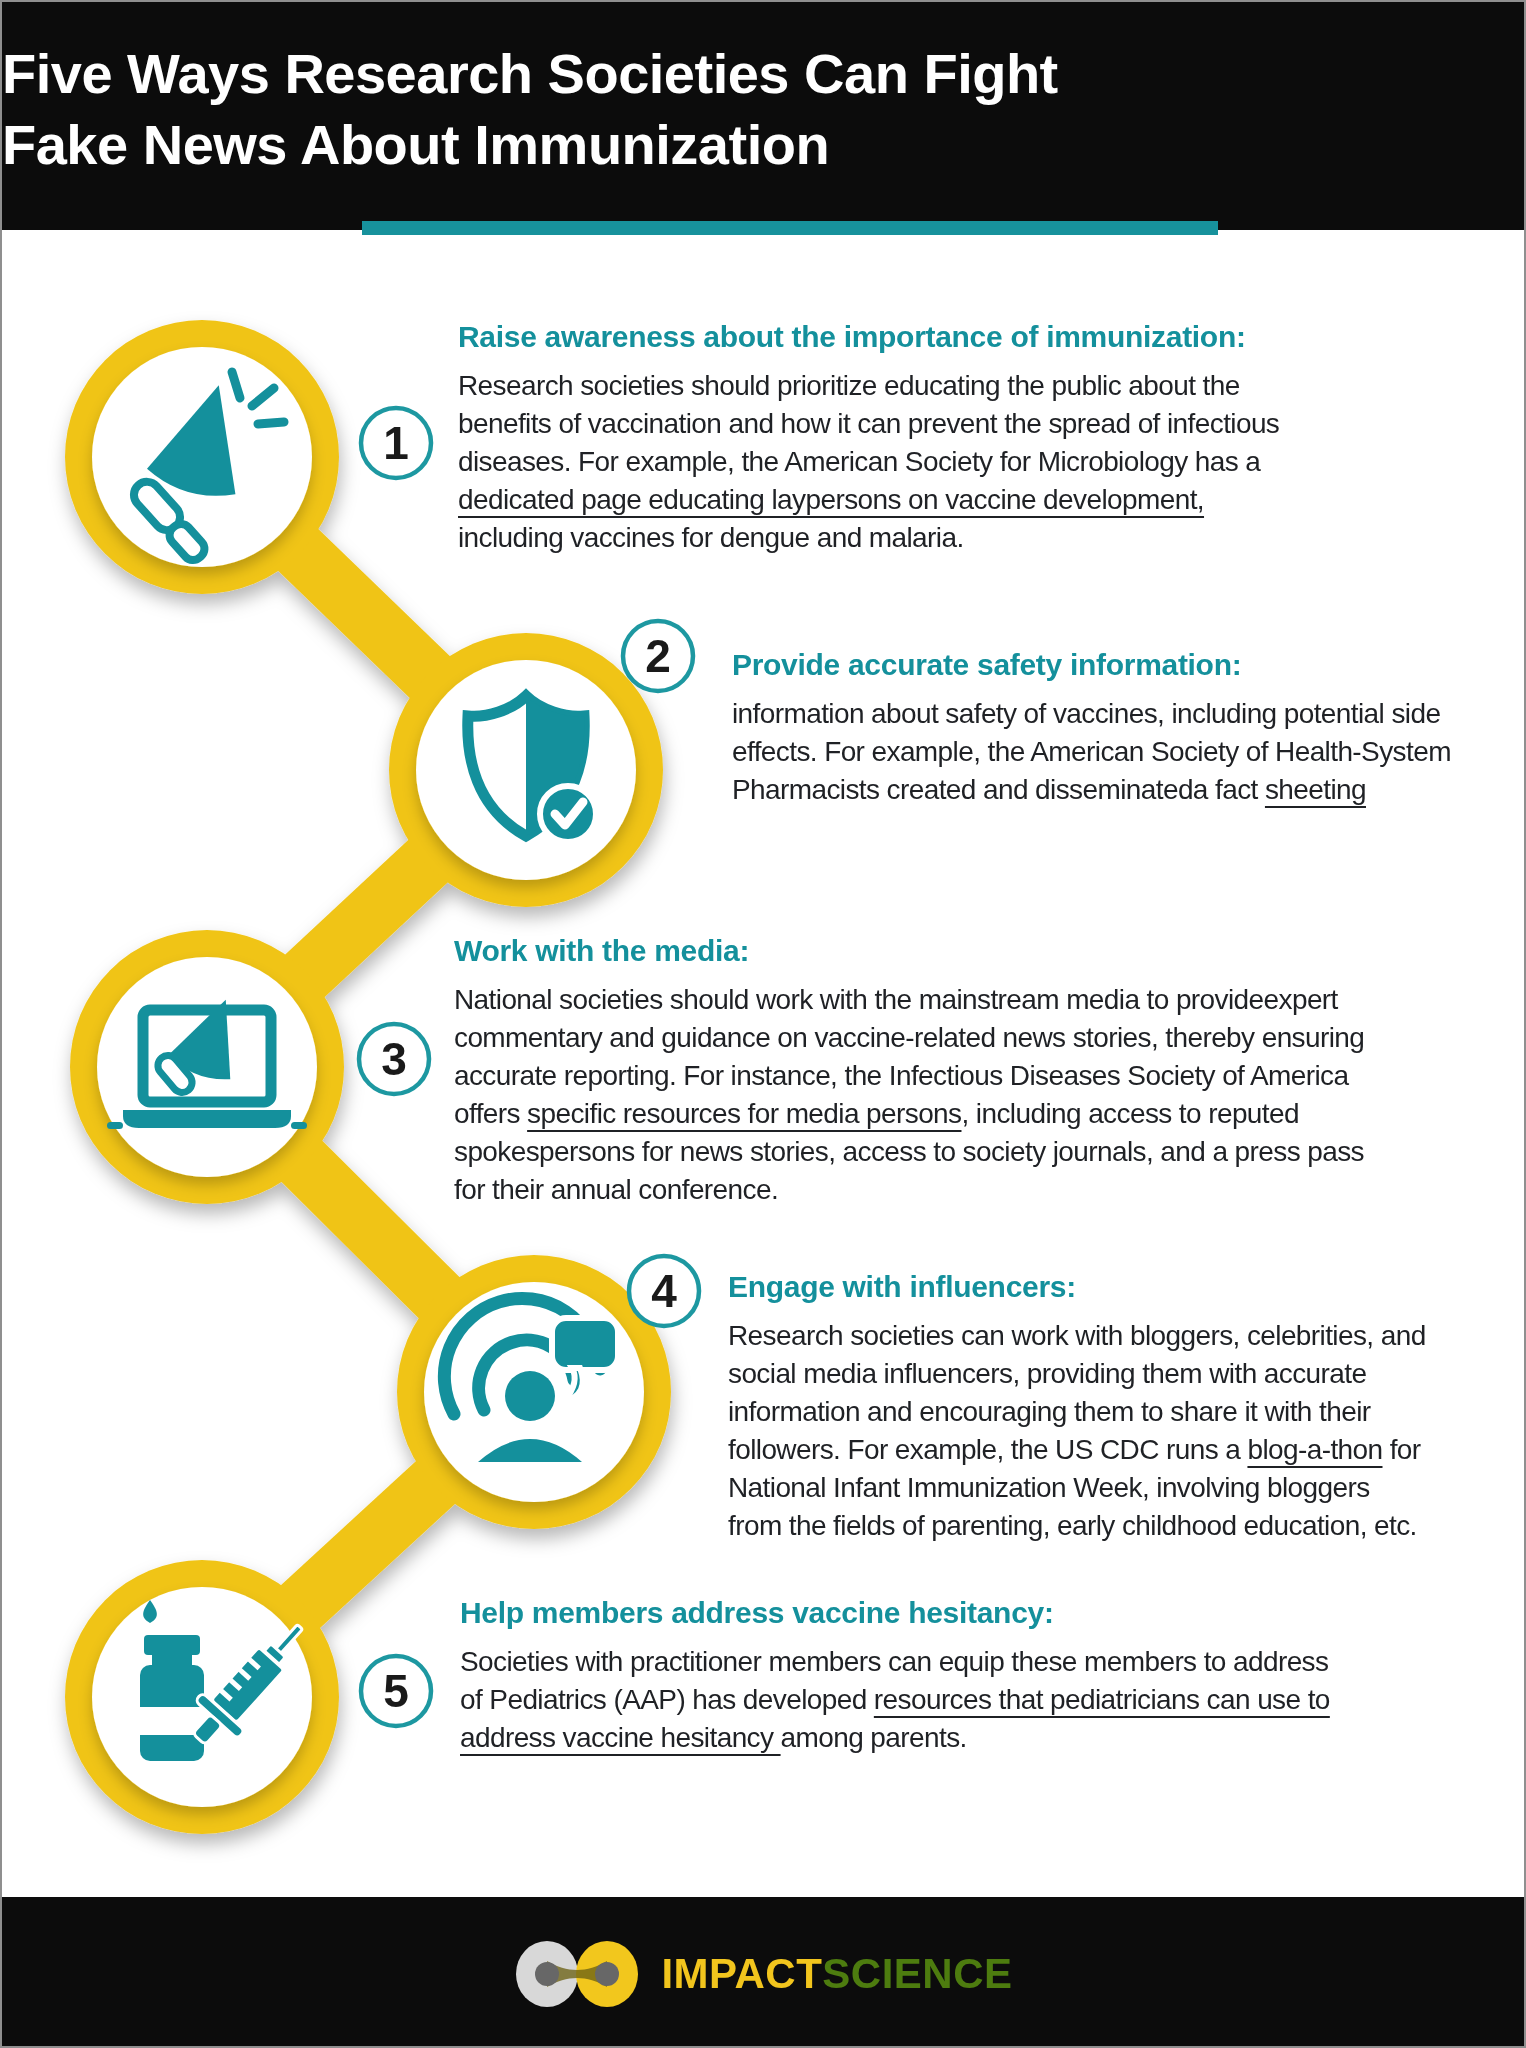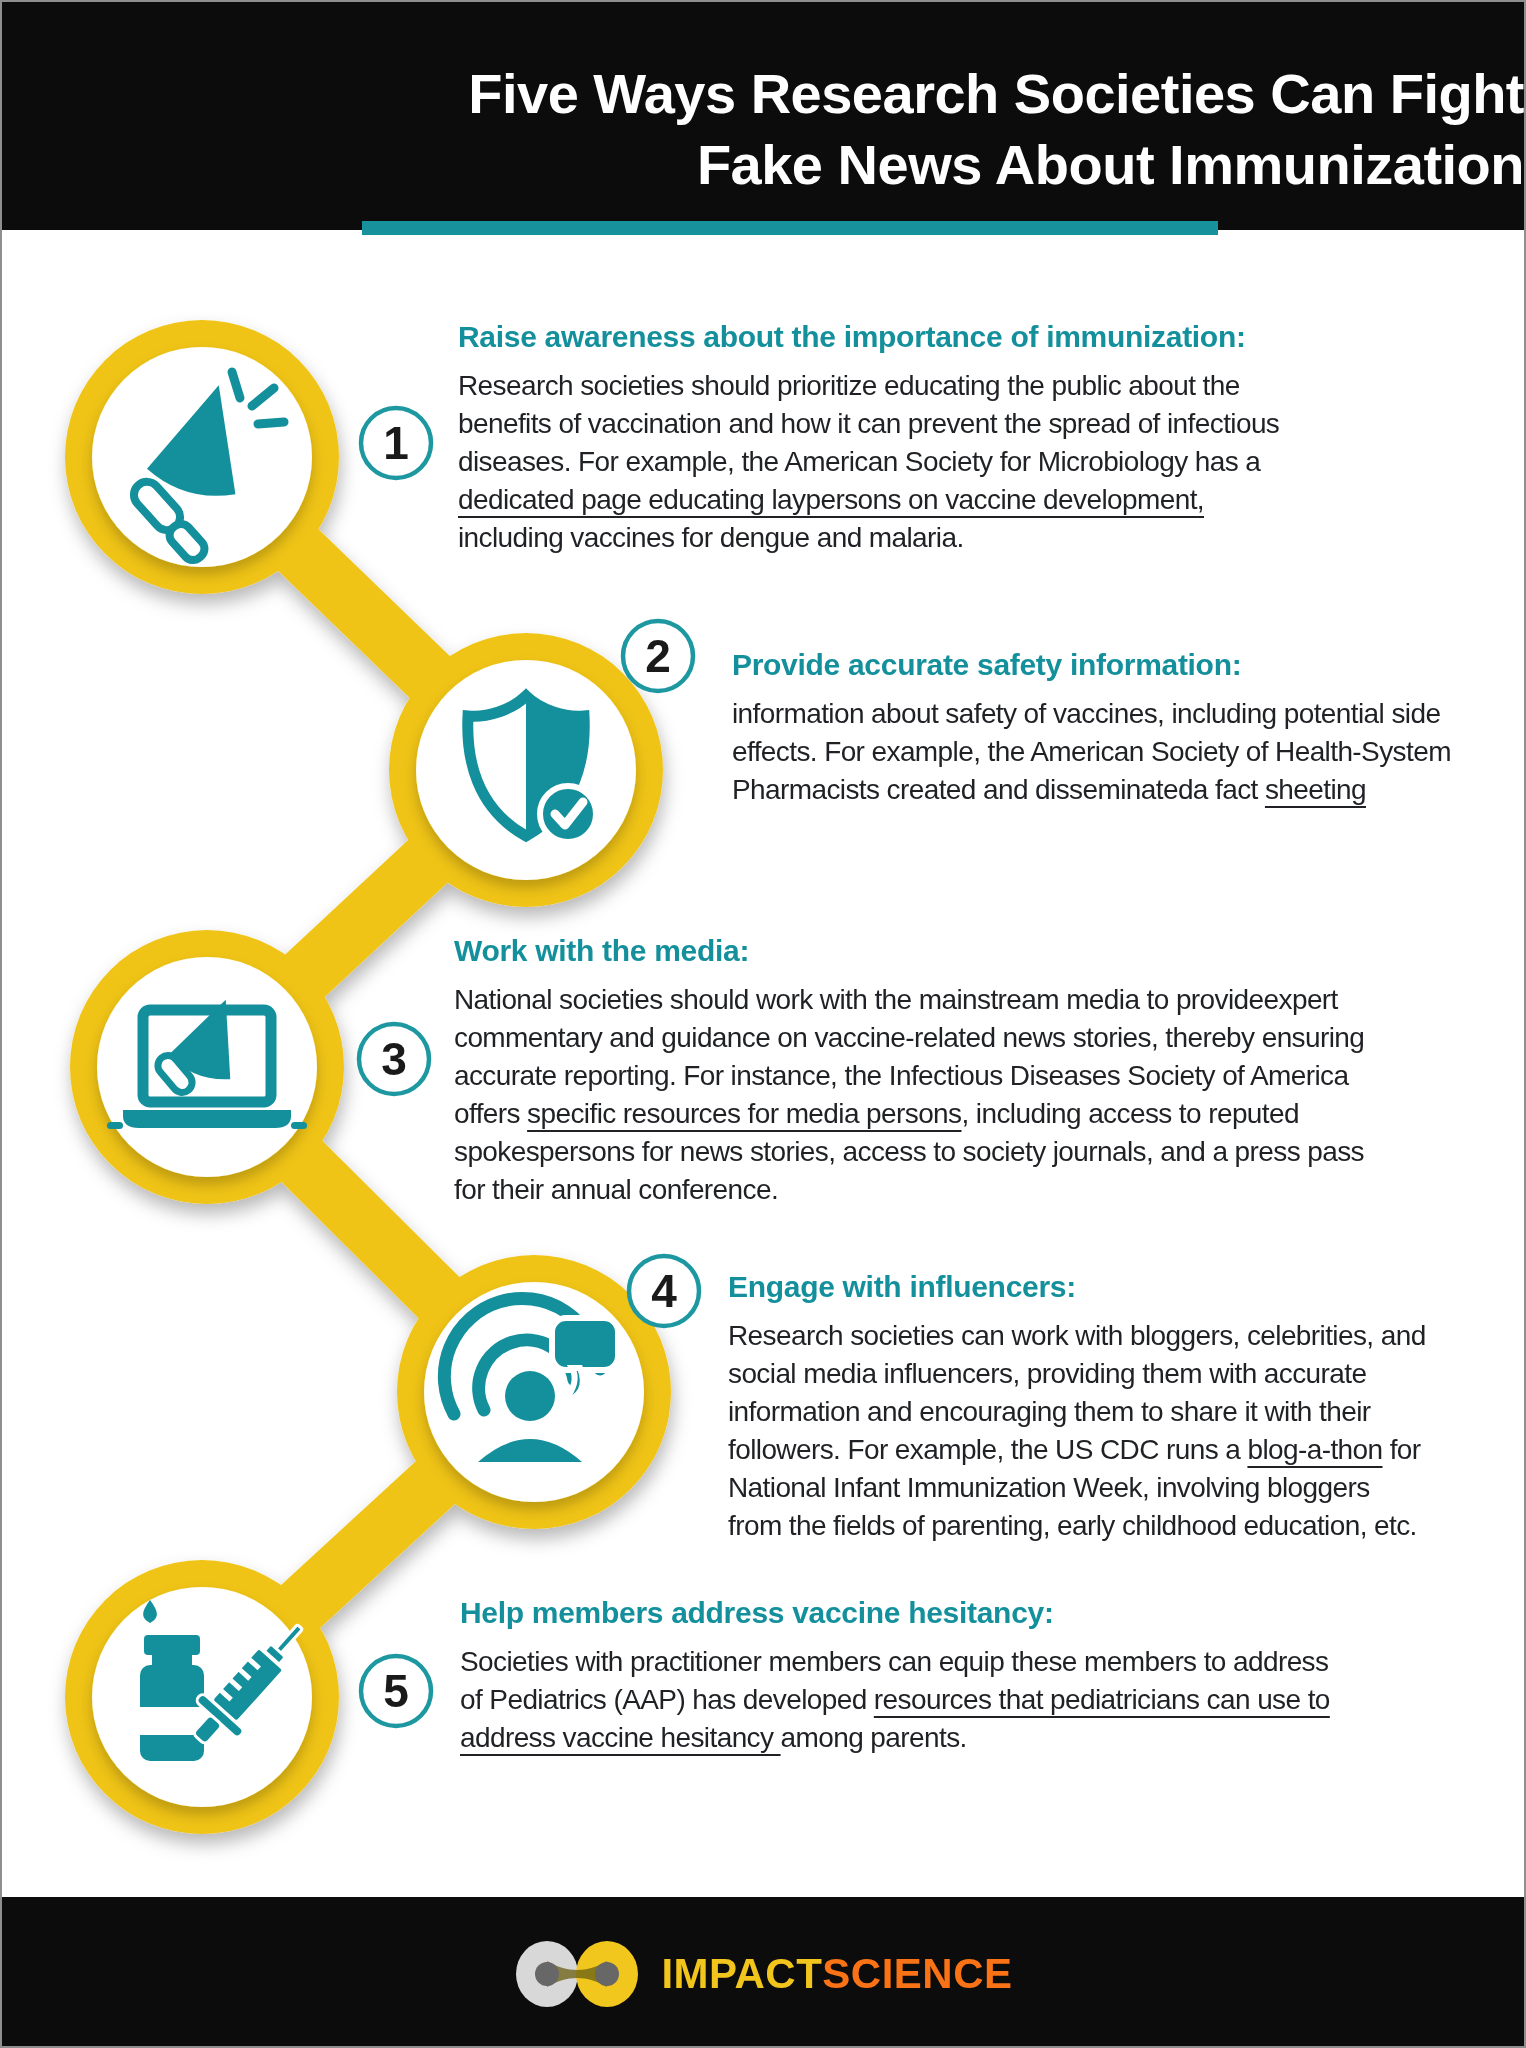--- a/index.html
+++ b/index.html
@@ -4,22 +4,22 @@
 <style>
   html,body{margin:0;padding:0;background:#e8e8e8;}
   .page{
     position:relative;width:1526px;height:2048px;margin:0 auto;
     background:#ffffff;box-sizing:border-box;border:2px solid #8f8f8f;
     overflow:hidden;font-family:"Liberation Sans","DejaVu Sans",sans-serif;
   }
   
   .header{
     position:absolute;left:0;top:0;width:100%;height:228px;background:#0c0c0c;
-    display:flex;flex-direction:column;align-items:flex-end;justify-content:flex-start;
-    padding-top:56px;box-sizing:border-box;z-index:5;
+    display:flex;flex-direction:column;align-items:flex-start;justify-content:flex-start;
+    padding-top:36px;box-sizing:border-box;z-index:5;
   }
   .title-line{
     color:#ffffff;font-weight:bold;font-size:56px;line-height:71px;
     letter-spacing:-.5px;white-space:nowrap;
   }
   .accent-bar{
     position:absolute;left:360px;top:219px;width:856px;height:14px;
     background:#17929c;z-index:6;
   }
   
@@ -45,21 +45,21 @@
   #s4{left:726px;top:1266px;}
   #s5{left:458px;top:1592px;}
   
   .footer{
     position:absolute;left:0;top:1895px;width:100%;height:153px;background:#0c0c0c;
     display:flex;align-items:center;justify-content:center;z-index:5;
   }
   .brand{display:flex;align-items:center;gap:20px;}
   .brand-text{font-weight:bold;font-size:42px;letter-spacing:.5px;white-space:nowrap;}
   .brand-impact{color:#f2c51d;}
-  .brand-science{color:#f97316;}
+  .brand-science{color:#4d7c0f;}
 </style>
 </head>
 <body>
 
 <div class="page">
 
   <div class="header">
     <div class="title-line">Five Ways Research Societies Can Fight</div>
     <div class="title-line">Fake News About Immunization</div>
   </div>

